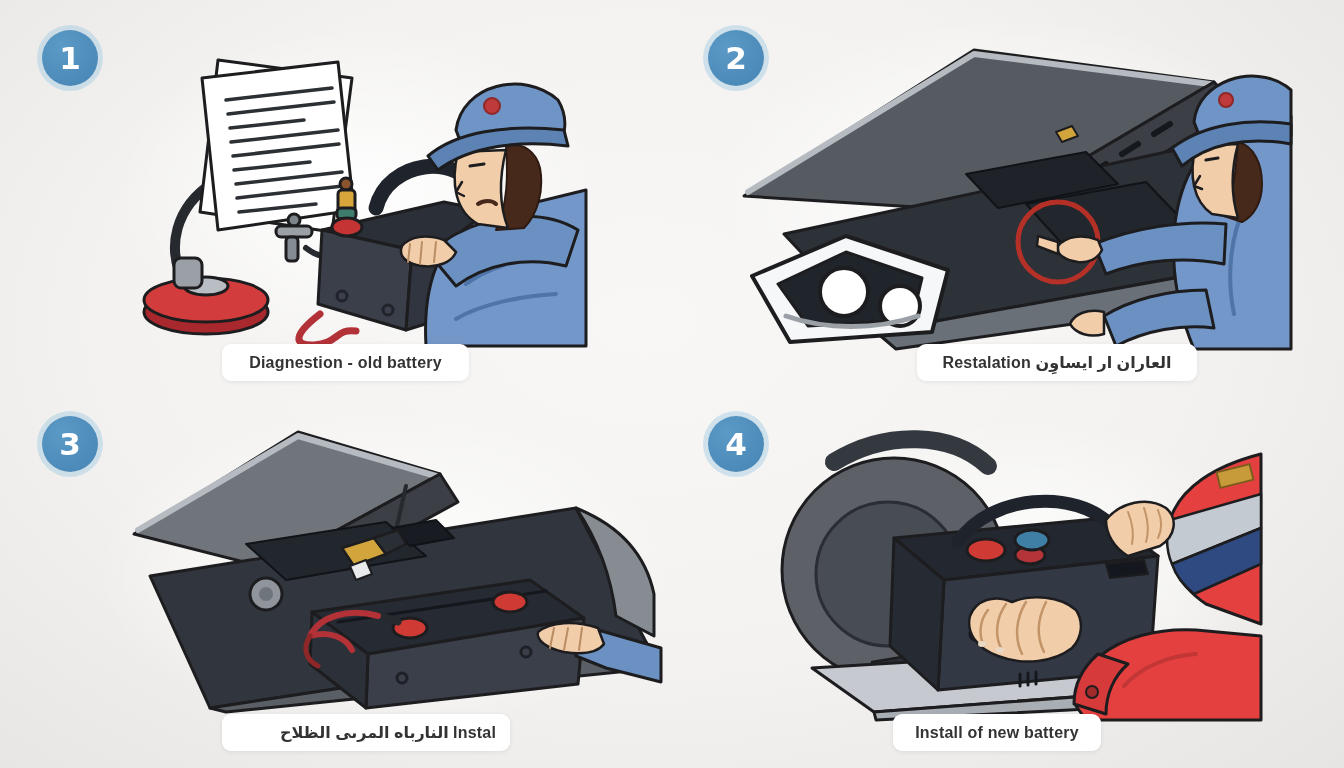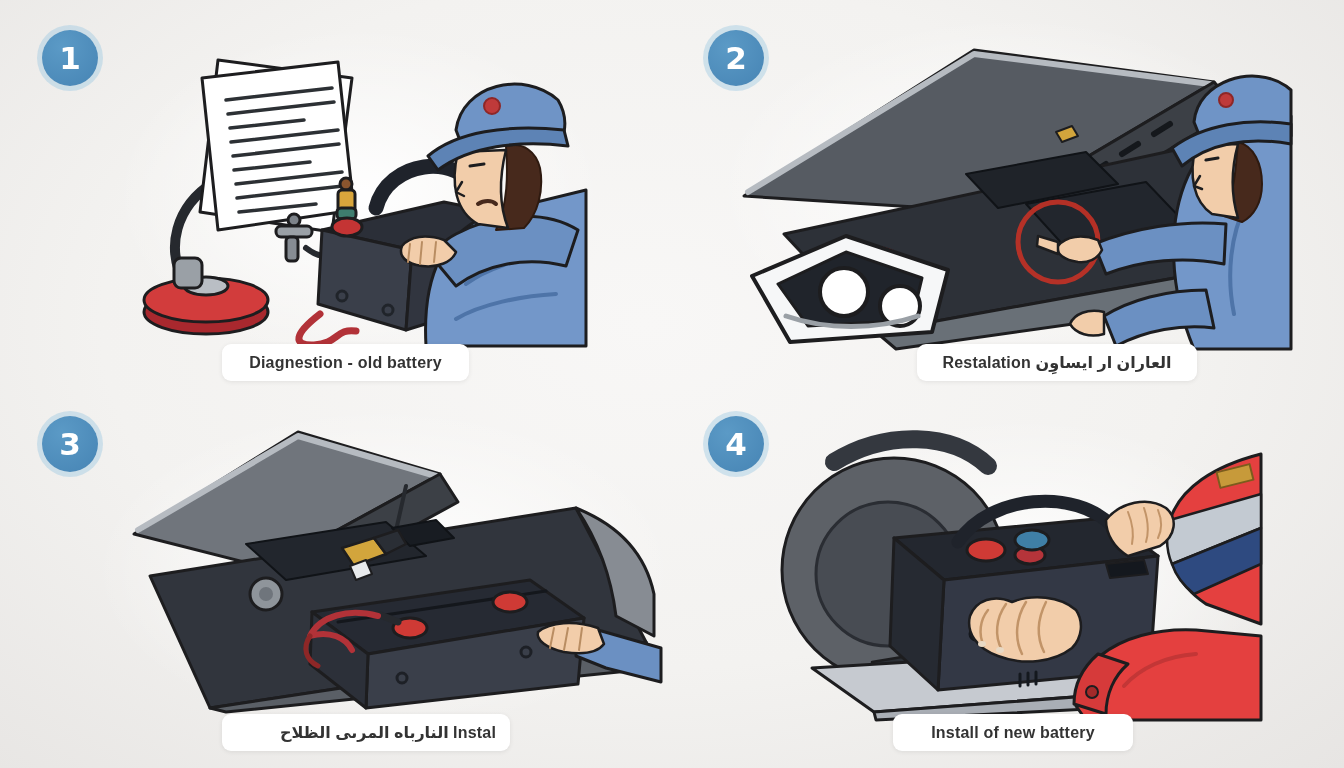--- a/index.html
+++ b/index.html
@@ -302,17 +302,17 @@
             <path d="M250,178 C240,194 238,214 246,230"></path>
             <path d="M270,178 C262,194 260,212 268,228"></path>
           </g>
           <ellipse cx="206" cy="220" rx="4" ry="3" fill="#e9d9c4" stroke="none"></ellipse>
           <ellipse cx="224" cy="226" rx="4" ry="3" fill="#e9d9c4" stroke="none"></ellipse>
         </g>
       </g>
     </svg>
   </div>
 
-  <div class="caption" style="left:893px;top:714px;width:240px;">
+  <div class="caption" style="left:893px;top:714px;width:208px;">
       <span>Install of new battery</span>
     </div>
 
 </div>
 
 </body></html>

